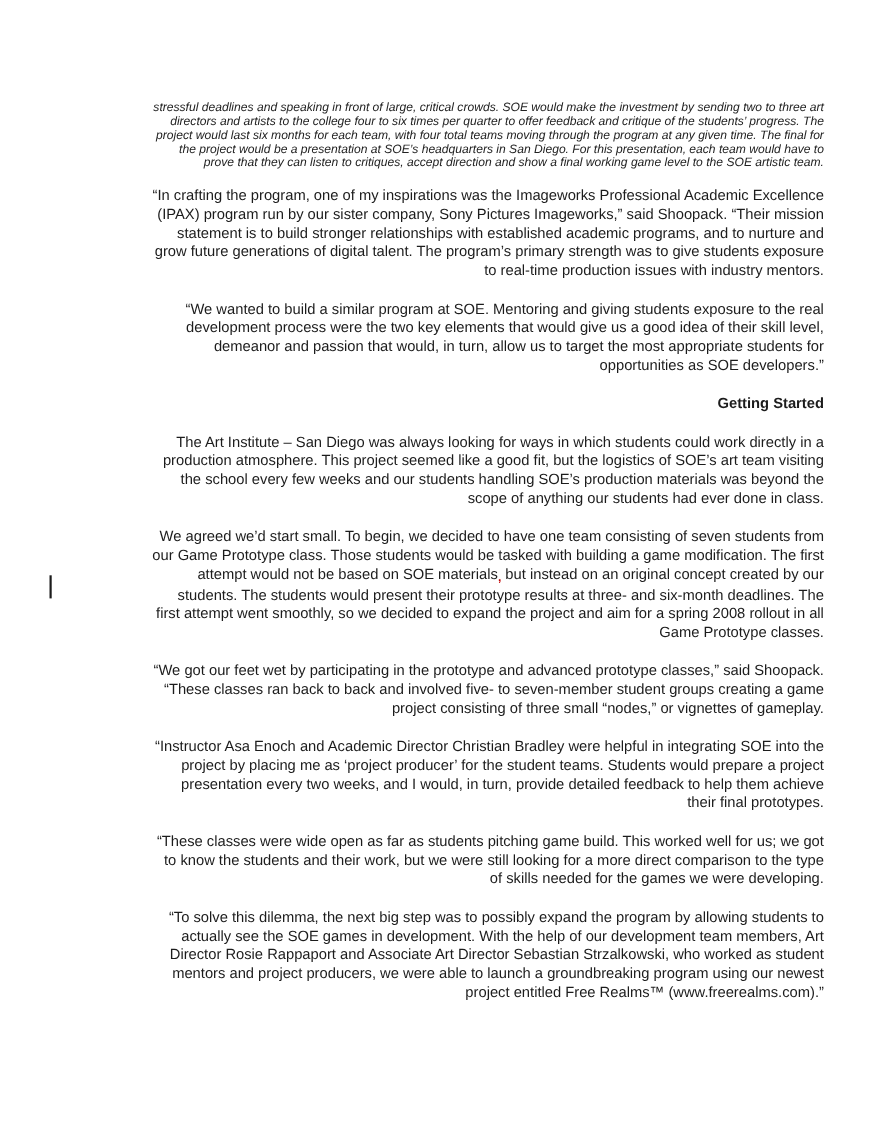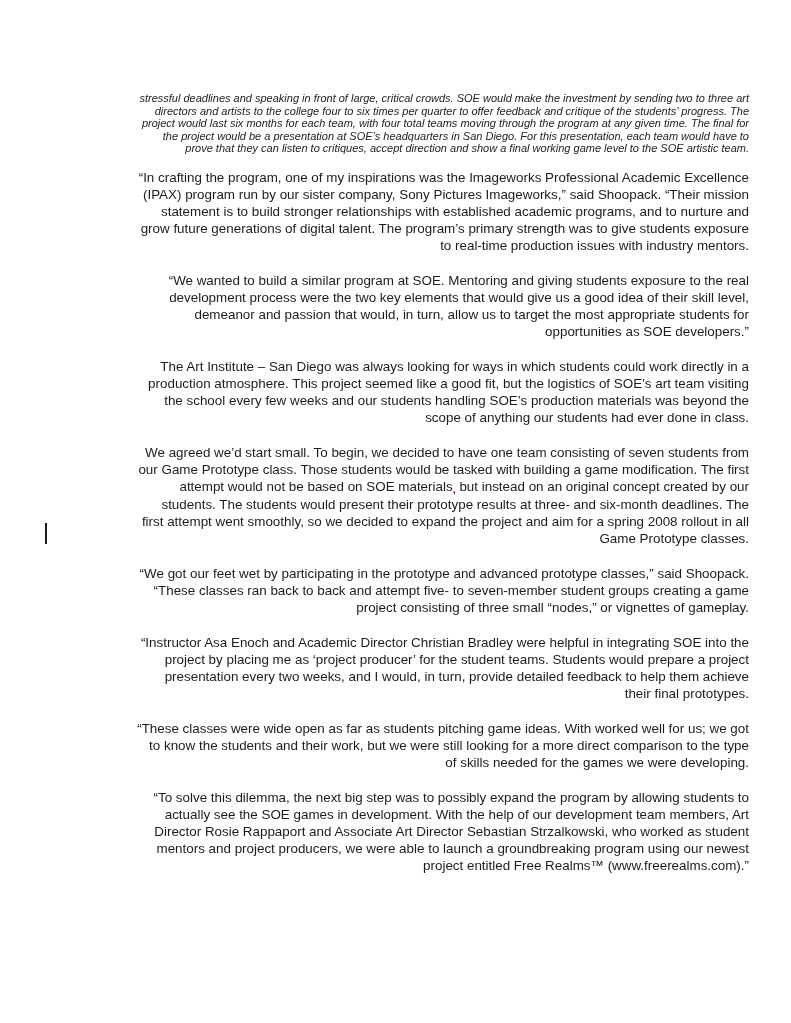--- a/index.html
+++ b/index.html
@@ -68,27 +68,28 @@
   <div class="change-bar"></div>
 
   <div class="content">
 
     <p class="intro-italic">stressful deadlines and speaking in front of large, critical crowds. SOE would make the investment by sending two to three art directors and artists to the college four to six times per quarter to offer feedback and critique of the students’ progress. The project would last six months for each team, with four total teams moving through the program at any given time. The final for the project would be a presentation at SOE’s headquarters in San Diego. For this presentation, each team would have to prove that they can listen to critiques, accept direction and show a final working game level to the SOE artistic team.</p>
 
     <p class="para">“In crafting the program, one of my inspirations was the Imageworks Professional Academic Excellence (IPAX) program run by our sister company, Sony Pictures Imageworks,” said Shoopack. “Their mission statement is to build stronger relationships with established academic programs, and to nurture and grow future generations of digital talent. The program’s primary strength was to give students exposure to real-time production issues with industry mentors.</p>
 
     <p class="para">“We wanted to build a similar program at SOE. Mentoring and giving students exposure to the real development process were the two key elements that would give us a good idea of their skill level, demeanor and passion that would, in turn, allow us to target the most appropriate students for opportunities as SOE developers.”</p>
 
+    <p class="heading">Getting Started</p>
 
     <p class="para">The Art Institute – San Diego was always looking for ways in which students could work directly in a production atmosphere. This project seemed like a good fit, but the logistics of SOE’s art team visiting the school every few weeks and our students handling SOE’s production materials was beyond the scope of anything our students had ever done in class.</p>
 
     <p class="para"><span>We agreed we’d start small. To begin, we decided to have one team consisting of seven students from our Game Prototype class.  Those students would be tasked with building a game modification. The first attempt would not be based on SOE materials</span><span class="red-comma">,</span><span> but instead on an original concept created by our students. The students would present their prototype results at three- and six-month deadlines. The first attempt went smoothly, so we decided to expand the project and aim for a spring 2008 rollout in all Game Prototype classes.</span></p>
 
-    <p class="para">“We got our feet wet by participating in the prototype and advanced prototype classes,” said Shoopack. “These classes ran back to back and attempt five- to seven-member student groups creating a game project consisting of three small “nodes,” or vignettes of gameplay.</p>
+    <p class="para">“We got our feet wet by participating in the prototype and advanced prototype classes,” said Shoopack. “These classes ran back to back and involved five- to seven-member student groups creating a game project consisting of three small “nodes,” or vignettes of gameplay.</p>
 
     <p class="para">“Instructor Asa Enoch and Academic Director Christian Bradley were helpful in integrating SOE into the project by placing me as ‘project producer’ for the student teams. Students would prepare a project presentation every two weeks, and I would, in turn, provide detailed feedback to help them achieve their final prototypes.</p>
 
-    <p class="para">“These classes were wide open as far as students pitching game ideas. With worked well for us; we got to know the students and their work, but we were still looking for a more direct comparison to the type of skills needed for the games we were developing.</p>
+    <p class="para">“These classes were wide open as far as students pitching game build. This worked well for us; we got to know the students and their work, but we were still looking for a more direct comparison to the type of skills needed for the games we were developing.</p>
 
     <p class="para"><span>“To solve this dilemma, the next big step was to possibly expand the program by allowing students to actually see the SOE games in development. With the help of our development team members, Art Director Rosie Rappaport and Associate Art Director Sebastian Strzalkowski, who worked as student mentors and project producers, we were able to launch a groundbreaking program using our newest project entitled </span><span class="italic-title">Free Realms</span><span>™ (www.freerealms.com).”</span></p>
 
   </div>
 </div>
 
 </body></html>

